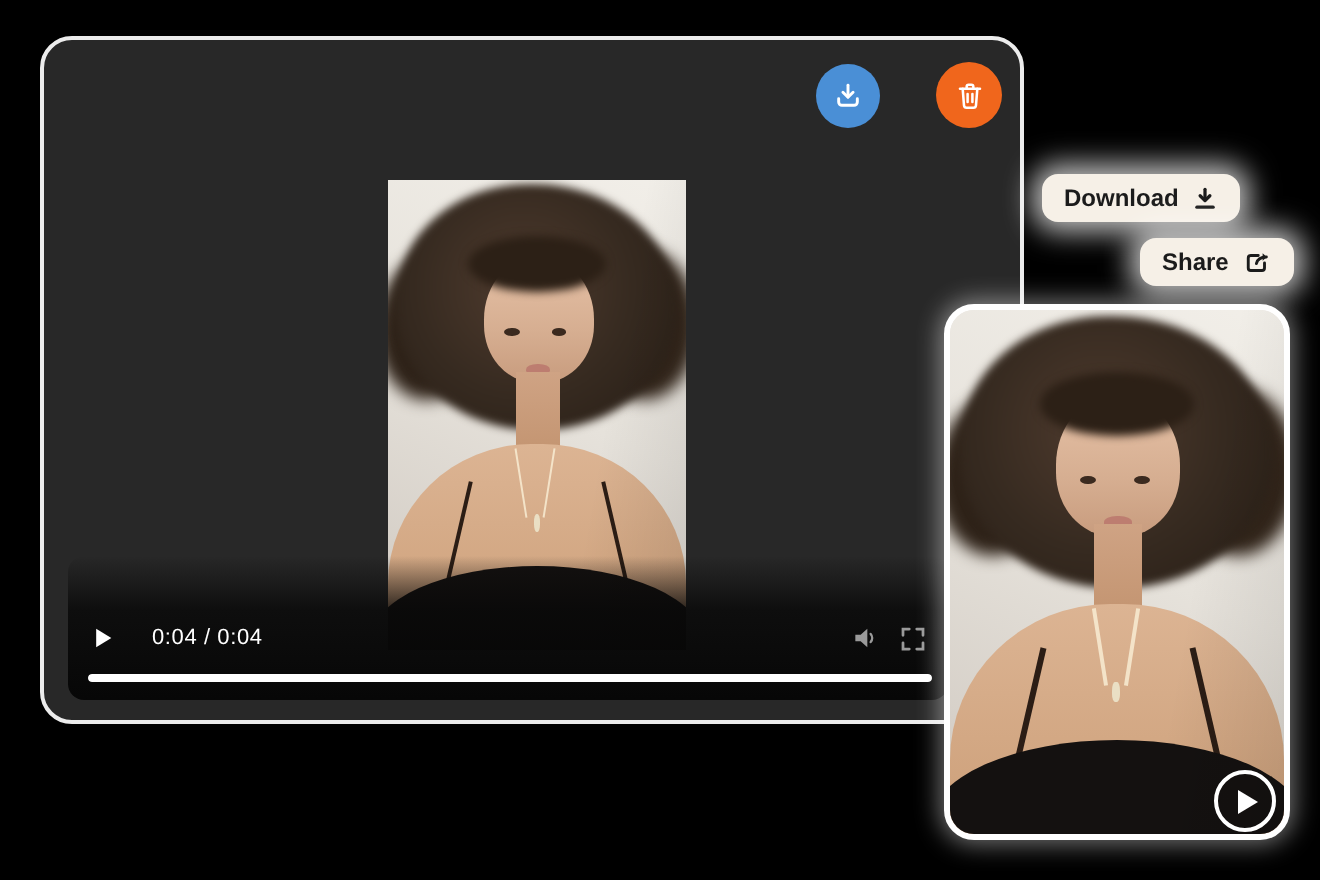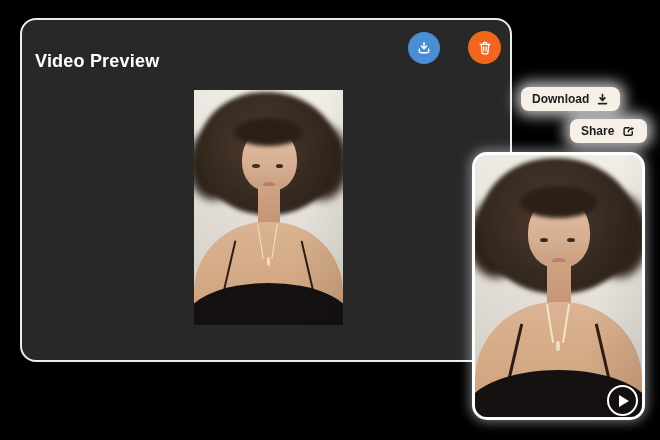--- a/index.html
+++ b/index.html
@@ -79,21 +79,20 @@
   .pendant{left:48.8%;top:71%;width:2.2%;height:4%;background:#eadfc4;border-radius:40%;}
   .shade{inset:0;background:linear-gradient(100deg,rgba(0,0,0,0) 68%,rgba(0,0,0,.10) 100%);}
 </style>
 </head>
 <body>
 
 <div class="stage">
 
   <div class="panel">
 
-    <div class="panel-title">Video Preview</div>
 
 
     <span class="circle-btn blue hdr-dl">
       <svg class="icon-svg" width="16" height="16" viewBox="0 0 24 24" fill="none" stroke="#fff" stroke-width="2.2" stroke-linecap="round" stroke-linejoin="round">
         <path d="M12 4 v8.5"></path>
           <path d="M8.2 9.2 L12 13 L15.8 9.2"></path>
         <path d="M5 14 v2.5 a2.5 2.5 0 0 0 2.5 2.5 h9 a2.5 2.5 0 0 0 2.5-2.5 V14"></path>
       </svg>
     </span>
 
@@ -124,20 +123,42 @@
           <div class="strap-l"></div>
             <div class="strap-r"></div>
           <div class="chain-l"></div>
             <div class="chain-r"></div>
             <div class="pendant"></div>
           <div class="top-black"></div>
             <div class="shade"></div>
         </div>
       </div>
 
+      <div class="controls-shade">
+        <div class="controls-row">
+          <svg width="14" height="14" viewBox="0 0 24 24">
+            <polygon points="7,4 20,12 7,20" fill="#fff"></polygon>
+          </svg>
+          <span class="time-text">0:04 / 0:04</span>
+          <span class="ctrl-spacer"></span>
+          <svg width="16" height="16" viewBox="0 0 24 24" fill="none" stroke="#9a9a9a" stroke-width="1.8" stroke-linejoin="round">
+            <path d="M4 9.5 v5 h4 l5 4.5 V5 L8 9.5 Z" fill="#9a9a9a" stroke="none"></path>
+            <path d="M15.5 9 a4.6 4.6 0 0 1 0 6" stroke-linecap="round"></path>
+          </svg>
+          <svg width="15" height="15" viewBox="0 0 24 24" fill="none" stroke="#9a9a9a" stroke-width="2.2" stroke-linecap="round">
+            <path d="M4 9 V4 h5"></path>
+              <path d="M15 4 h5 v5"></path>
+              <path d="M20 15 v5 h-5"></path>
+              <path d="M9 20 H4 v-5"></path>
+          </svg>
+        </div>
+        <div class="progress-track">
+          <div class="progress-fill" style="width: 100%;"></div>
+        </div>
+      </div>
     </div>
   </div>
 
   <div class="pill pill-download">
     <span>Download</span>
     <svg width="13" height="13" viewBox="0 0 24 24" fill="none" stroke="#1b1b1b" stroke-width="3" stroke-linecap="round" stroke-linejoin="round">
       <path d="M12 3 v10"></path>
         <path d="M7.5 9 L12 13.5 L16.5 9"></path>
         <path d="M4.5 19.5 h15"></path>
     </svg>

